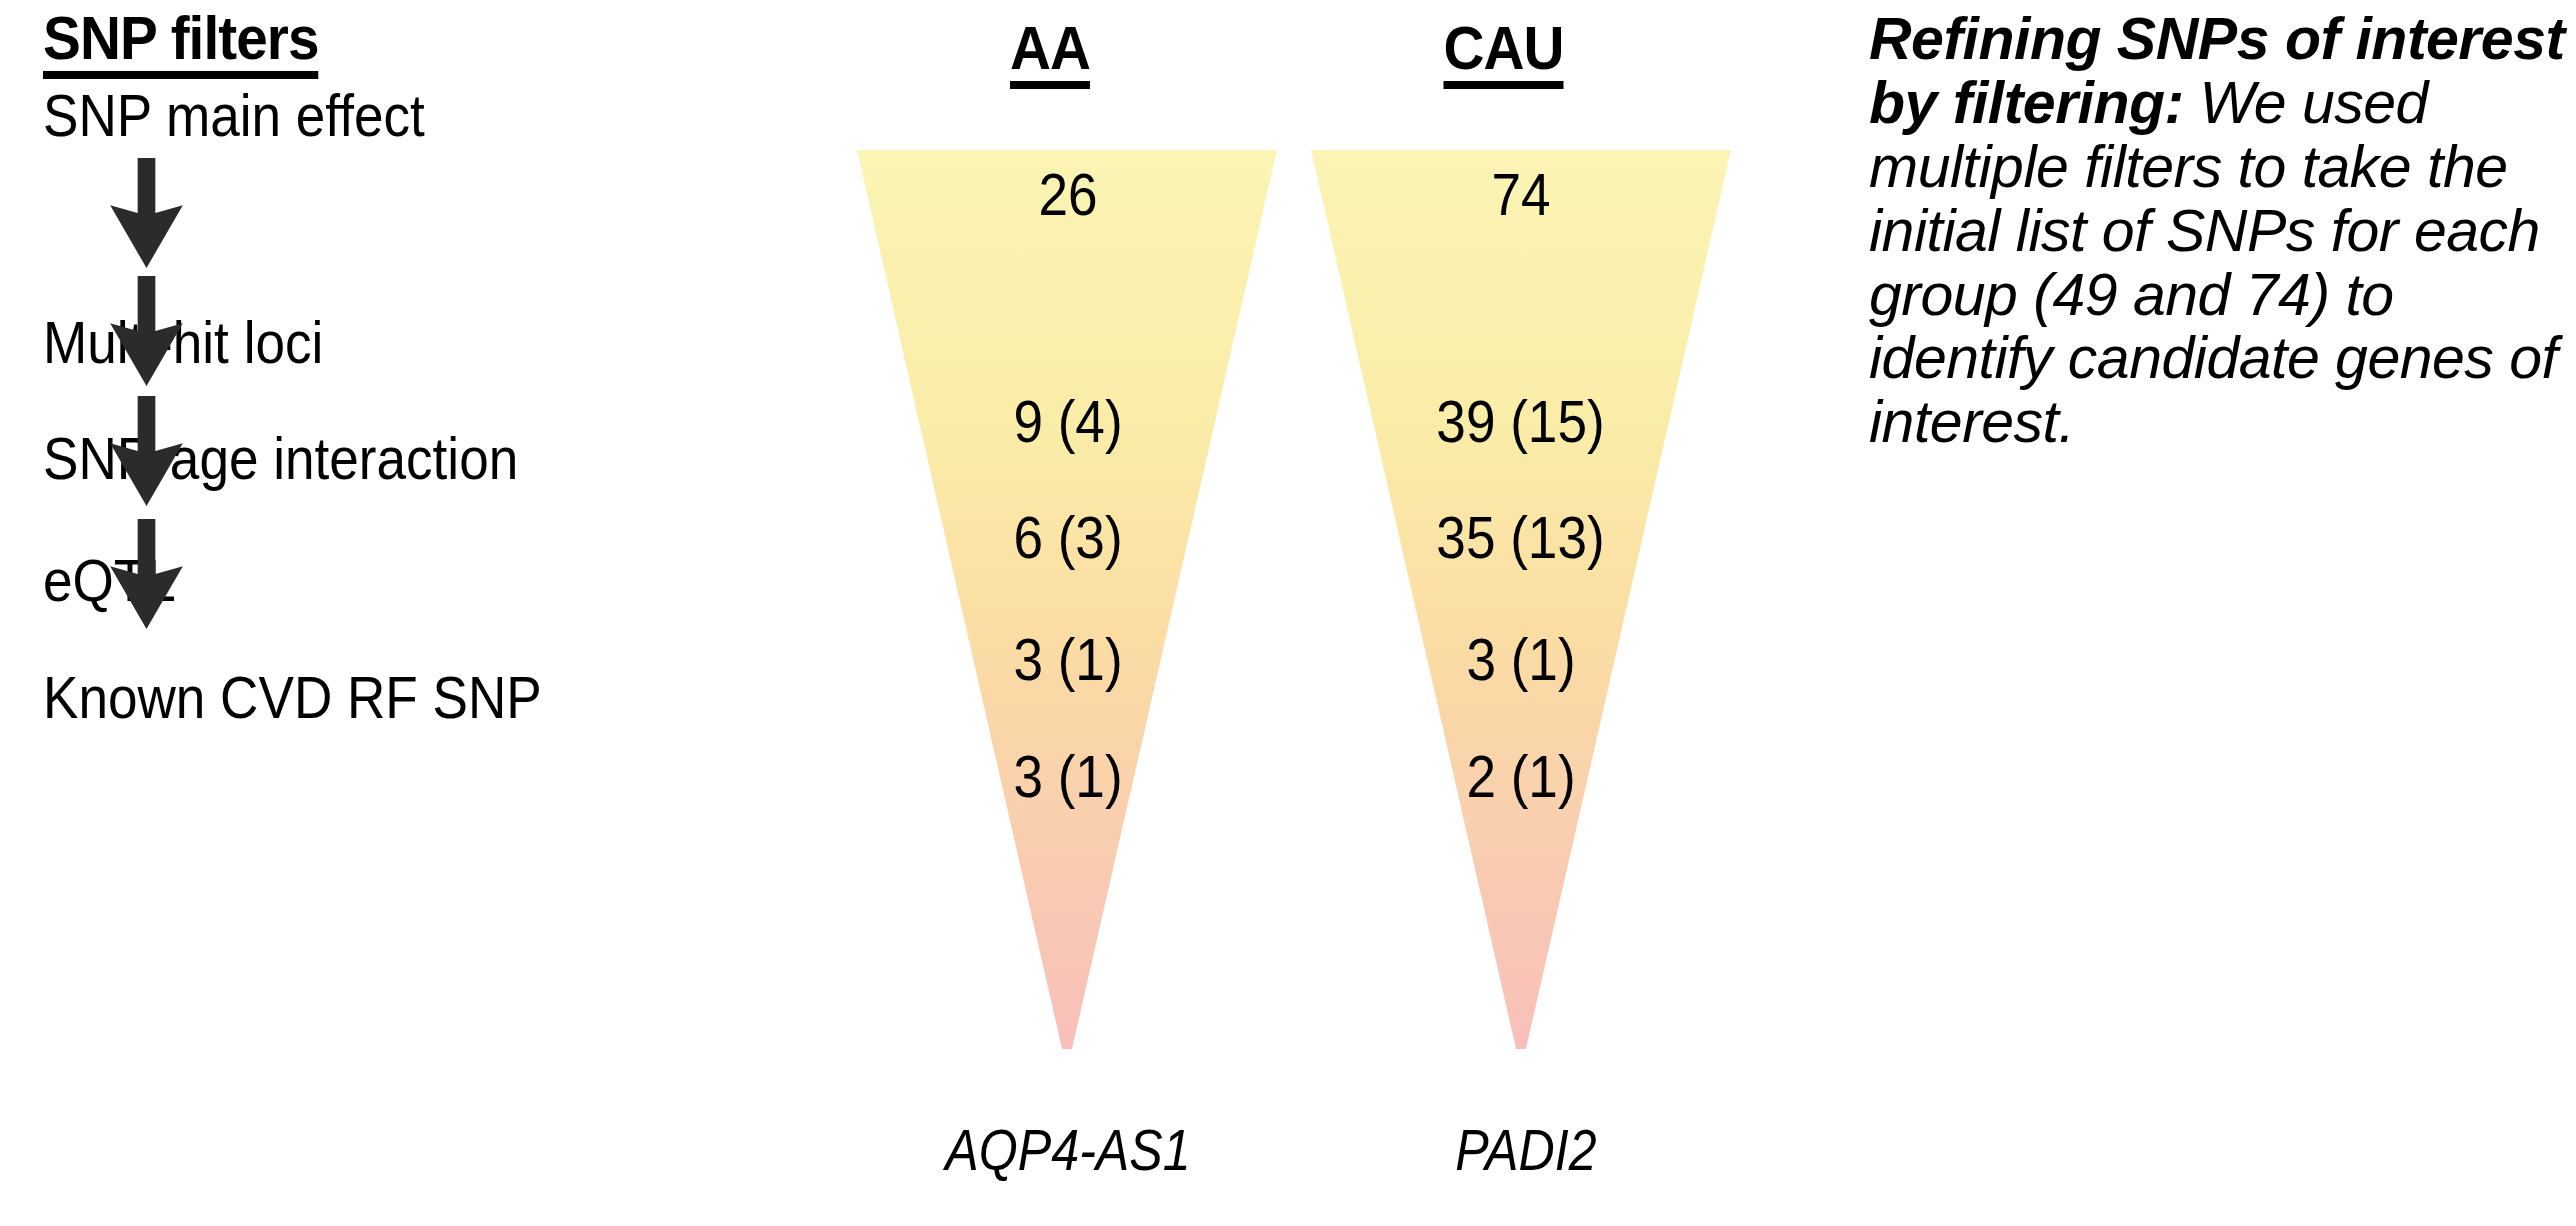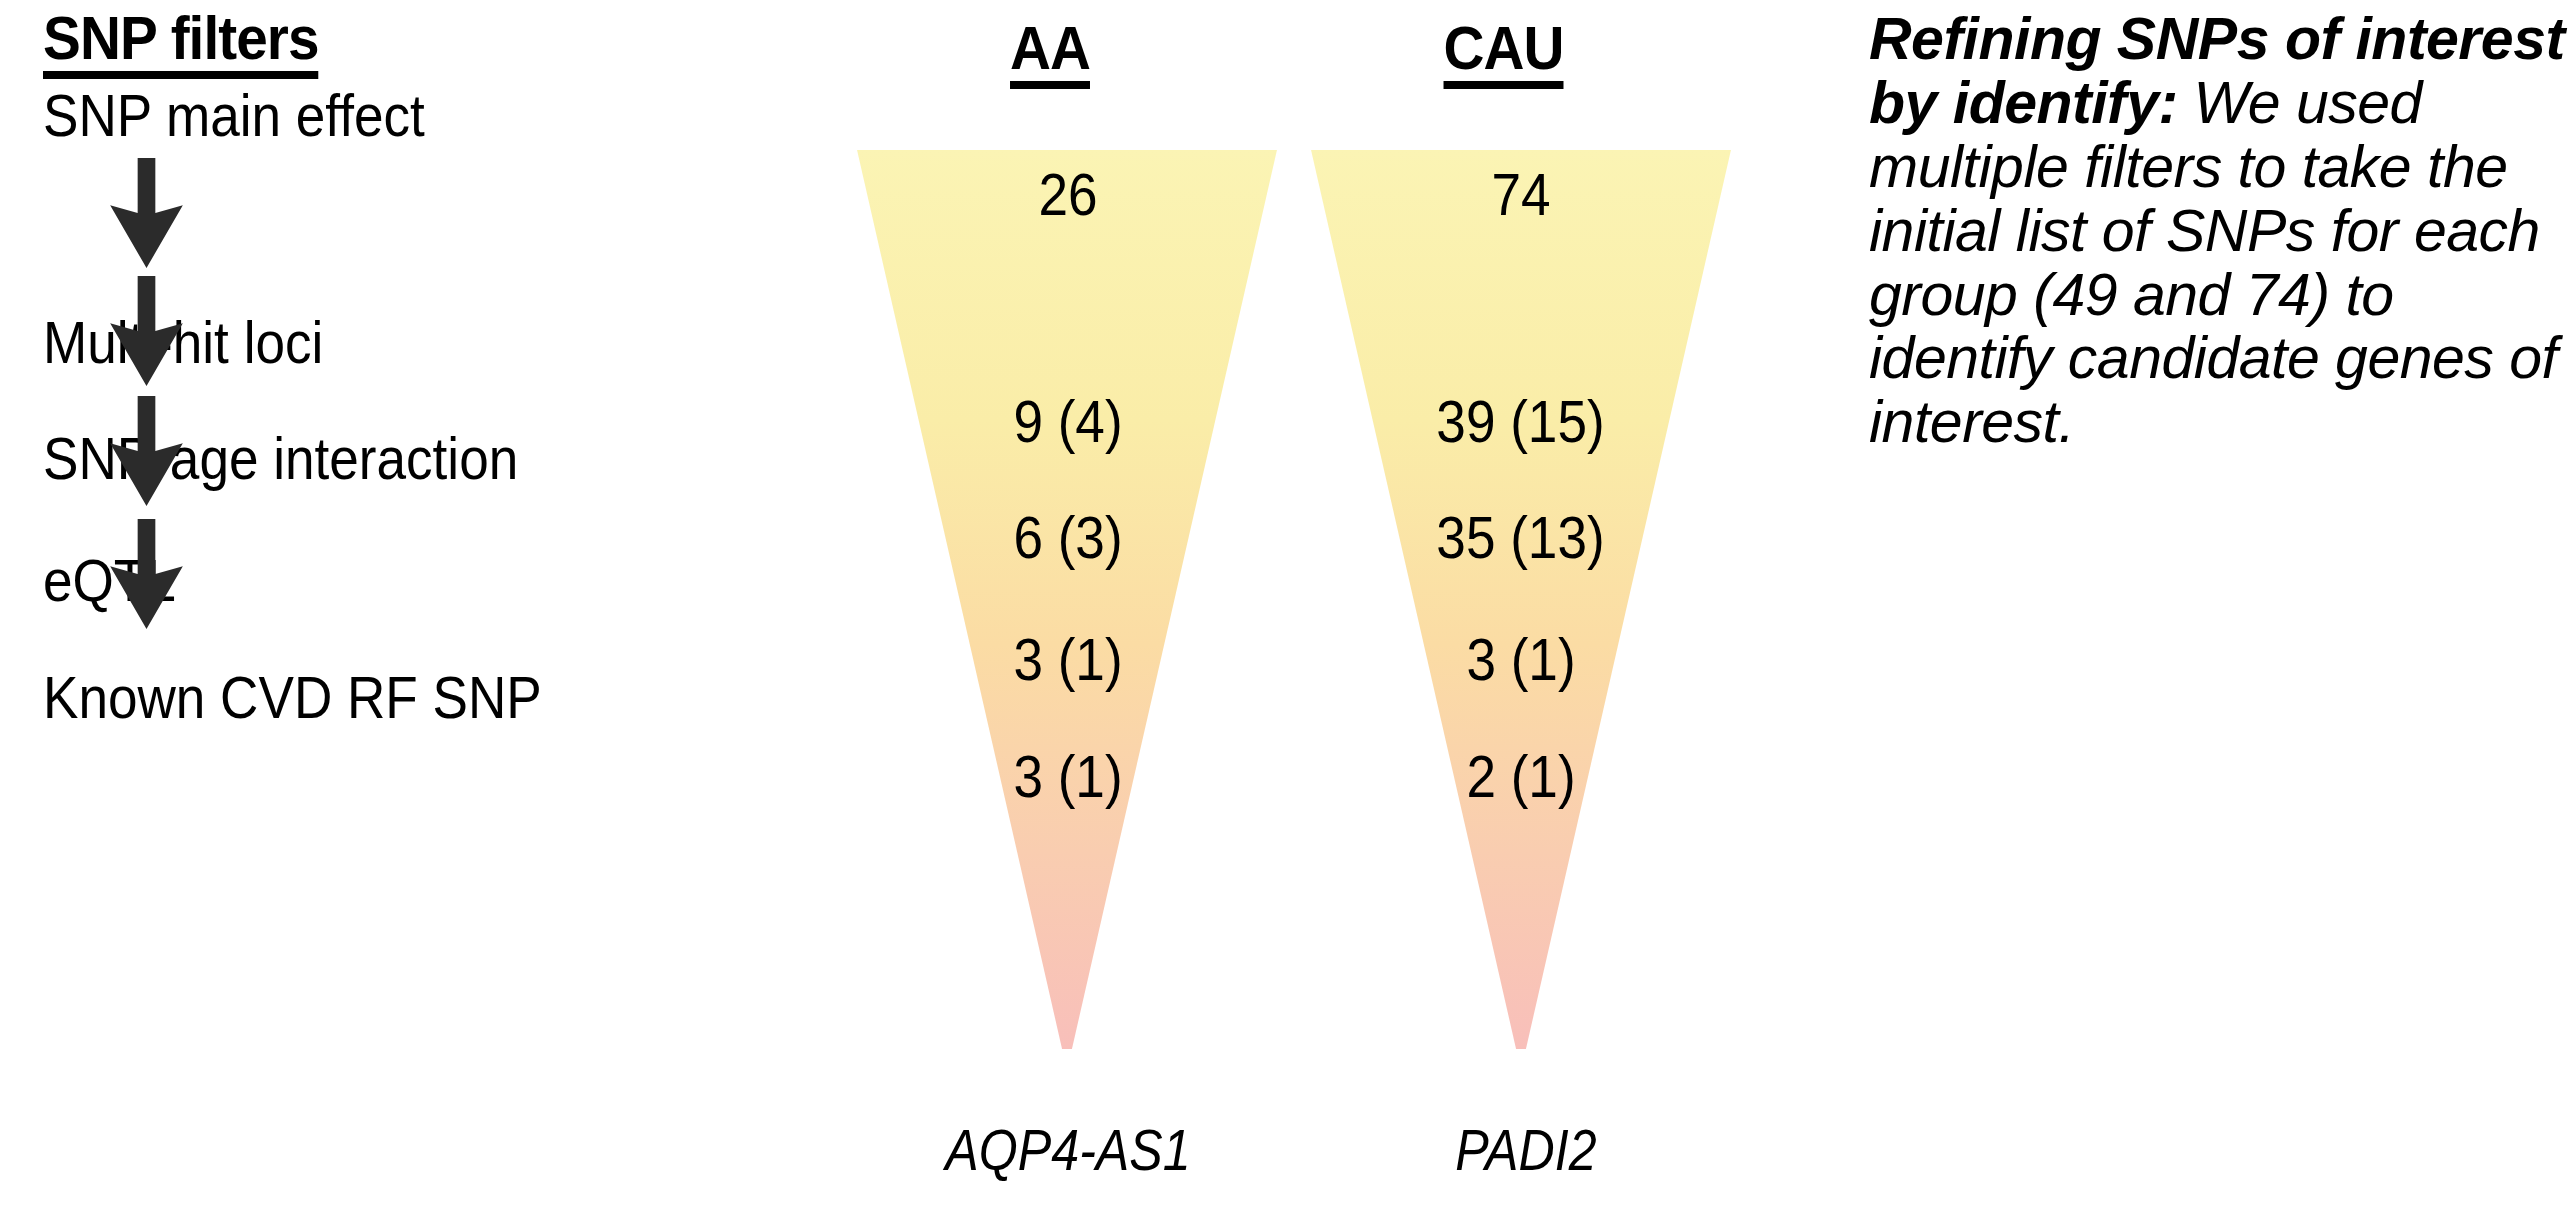--- a/index.html
+++ b/index.html
@@ -197,17 +197,17 @@
 
   <div class="funnel-value" style="left:1346px; top:166px; width:316px;">74</div>
   <div class="funnel-value" style="left:1331px; top:393px; width:345px;">39 (15)</div>
   <div class="funnel-value" style="left:1331px; top:509px; width:345px;">35 (13)</div>
   <div class="funnel-value" style="left:1346px; top:631px; width:316px;">3 (1)</div>
   <div class="funnel-value" style="left:1346px; top:748px; width:316px;">2 (1)</div>
 
   <div class="gene-label" style="left:1312px; width:394px;">PADI2</div>
 
   <div class="caption">
-    <b>Refining SNPs of interest by identify:</b><span> We used multiple filters to take the initial list of SNPs for each group (49 and 74) to identify candidate genes of interest.</span>
+    <b>Refining SNPs of interest by filtering:</b><span> We used multiple filters to take the initial list of SNPs for each group (49 and 74) to identify candidate genes of interest.</span>
   </div>
 
 </div>
 
 
 </body></html>

